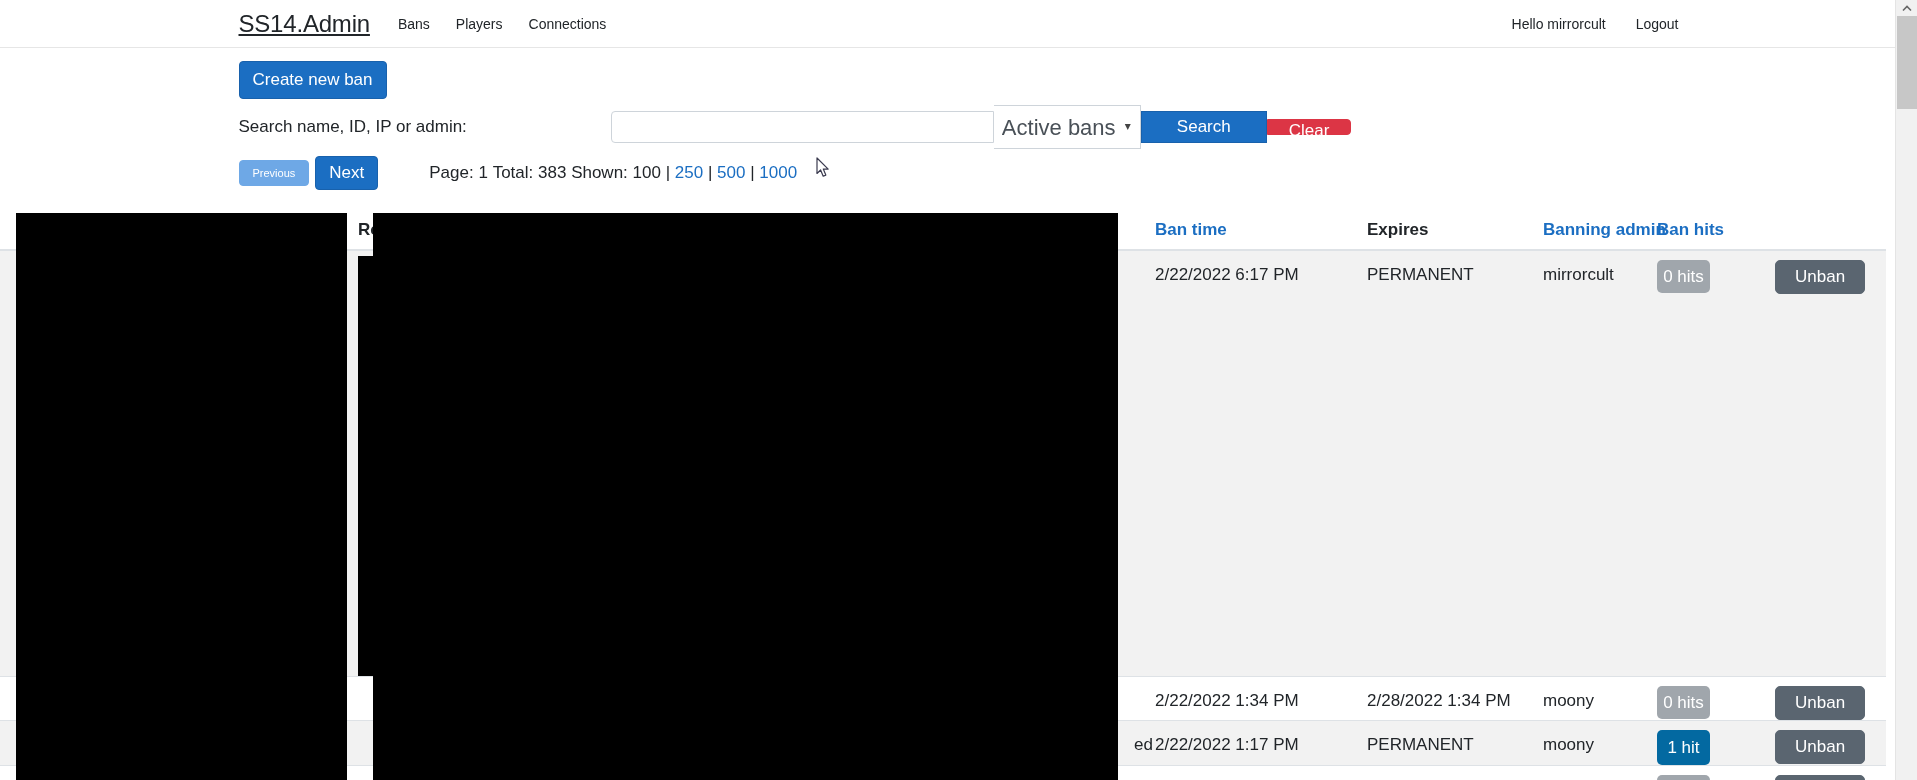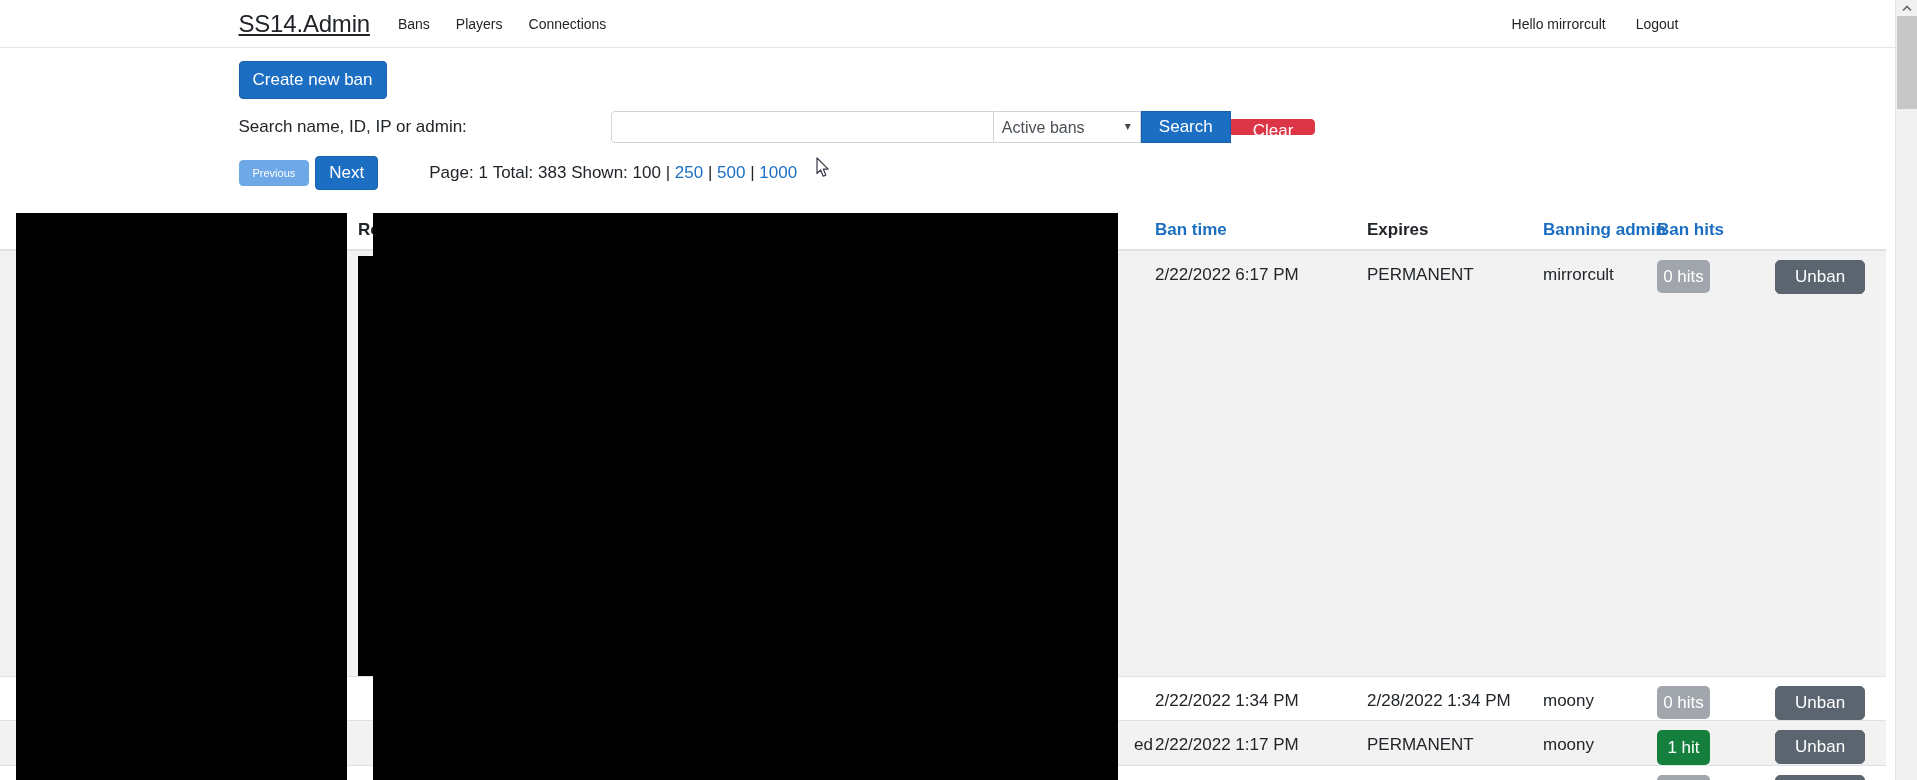--- a/index.html
+++ b/index.html
@@ -108,25 +108,25 @@
     font-size: 17px;
     padding: 4px 10px;
     box-sizing: border-box;
     font-family: "Liberation Sans", sans-serif;
     color: #495057;
     outline: none;
     background: #fff;
   }
   .search-select {
     width: 147px;
-    height: 32px;
+    height: 44px;
     border: 1px solid #ced4da;
     border-left: none;
     border-radius: 0;
-    font-size: 16px;
+    font-size: 22px;
     padding: 3px 8px;
     box-sizing: border-box;
     font-family: "Liberation Sans", sans-serif;
     color: #495057;
     background: #fff;
     appearance: none;
     -webkit-appearance: none;
     position: relative;
   }
   .select-wrap { position: relative; display: inline-block; }
@@ -135,21 +135,21 @@
     right: 10px;
     top: 50%;
     transform: translateY(-55%);
     pointer-events: none;
     font-size: 12px;
     color: #444;
     line-height: 1;
   }
   .btn-search {
     height: 32px;
-    padding: 0 17px;
+    padding: 0 35px;
     border-radius: 0;
     font-size: 17px;
   }
   .btn-clear {
     height: 16px;
     padding: 0 21px;
     border-radius: 0 4px 4px 0;
     font-size: 17px;
   }
 
@@ -226,21 +226,21 @@
     display: inline-flex;
     align-items: center;
     justify-content: center;
     text-align: left;
     color: #fff;
     border-radius: 5px;
     font-size: 17px;
     line-height: 1.25;
     box-sizing: border-box;
   }
-  .badge-secondary { background: #15803d; }
+  .badge-secondary { background: #0369a1; }
   .badge-muted { background: #a0a6ac; }
   .badge-two-line { width: 53px; padding: 6px 4px; }
   .badge-one-line { width: 53px; padding: 7px 4px; }
 
   .btn-unban {
     background: #5a6570;
     border: 1px solid #5a6570;
     color: #fff;
     font-size: 17px;
     padding: 6px 19px;

